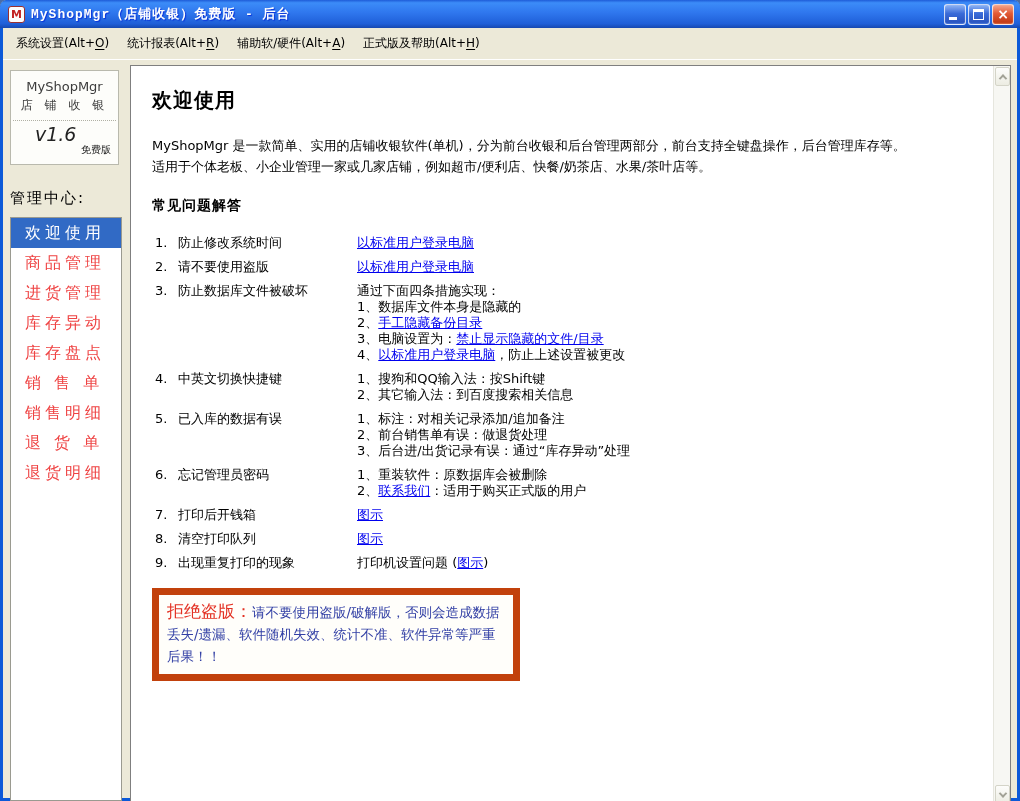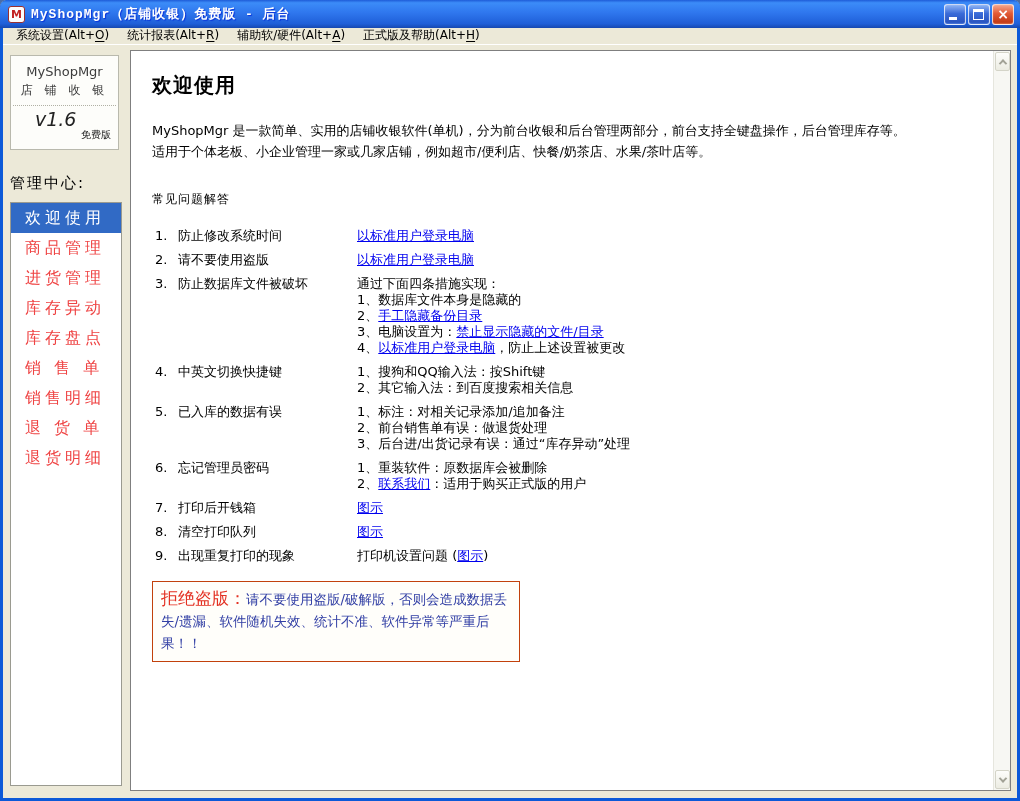--- a/index.html
+++ b/index.html
@@ -43,21 +43,21 @@
     background:linear-gradient(180deg,#F4A68C 0%,#E25A35 45%,#C33B17 90%,#D85A30 100%);
   }
   .glyph-min{ position:absolute; left:4px; bottom:4px; width:8px; height:3px; background:#fff; }
   .glyph-max{ position:absolute; left:4px; top:4px; width:11px; height:11px;
     border:1px solid #fff; border-top-width:3px; }
   .glyph-close{ position:absolute; inset:0; color:#fff; font-size:14px; font-weight:bold;
     display:flex; align-items:center; justify-content:center; line-height:1; }
 
   
   .menubar{
-    height:17px; margin:0 0 0 0; background:#ECE9D8;
+    height:32px; margin:0 0 0 0; background:#ECE9D8;
     border-bottom:1px solid #fff;
     display:flex; align-items:center; font-size:12px; color:#000; padding-left:4px;
   }
   .menu-item{ padding:1px 9px 2px 9px; cursor:default; white-space:nowrap; }
   .menu-item u{ text-underline-offset:2px; }
 
   
   .bodyarea{ display:flex; height:752px; }
 
   .sidebar{ width:121px; flex:0 0 auto; padding:10px 0 0 7px; }
@@ -87,31 +87,31 @@
   .content{
     flex:1; margin:5px 6px 6px 6px; background:#fff;
     border:1px solid #7f7f7f; position:relative; overflow:hidden;
   }
   .content-inner{
     position:absolute; top:0; left:0; right:17px; bottom:0;
     padding:21px 18px 0 21px; overflow:hidden; color:#000;
   }
   .page-title{ font-size:20px; font-weight:bold; letter-spacing:1px; }
   .intro{ margin-top:21px; font-size:13px; line-height:21px; max-width:758px; }
-  .faq-heading{ margin-top:29px; font-size:12px; font-weight:normal; letter-spacing:1px; }
+  .faq-heading{ margin-top:20px; font-size:14px; font-weight:bold; letter-spacing:1px; }
   .faq-list{ margin-top:20px; font-size:13px; }
   .faq-row{ display:flex; margin-bottom:8px; padding-left:3px; }
   .faq-num{ width:23px; flex:0 0 auto; line-height:16px; }
   .faq-q{ width:179px; flex:0 0 auto; line-height:16px; }
   .faq-a{ flex:1; line-height:16px; }
   .faq-line{ min-height:16px; }
   a.link{ color:#0000EE; text-decoration:underline; cursor:pointer; }
 
   .warning-box{
-    margin-top:17px; width:368px; border:1px solid #c2410c; background:#fffefa;
+    margin-top:17px; width:368px; border:7px solid #c2410c; background:#fffefa;
     padding:5px 8px 7px 8px; font-size:13.5px; line-height:22px; color:#3340a5;
   }
   .warning-label{ color:#e33022; font-size:17px; }
 
   
   .scrollbar{
     position:absolute; top:0; right:0; bottom:0; width:17px;
     background:#f7f7f3; border-left:1px solid #e6e6de;
   }
   .sb-btn{

